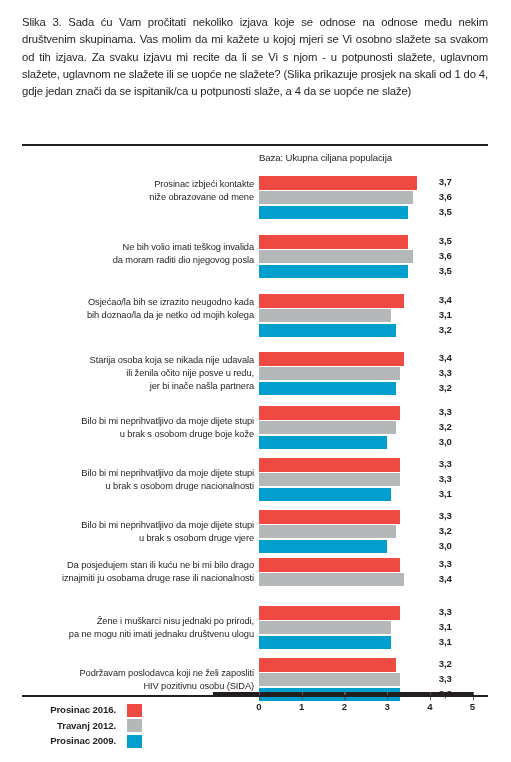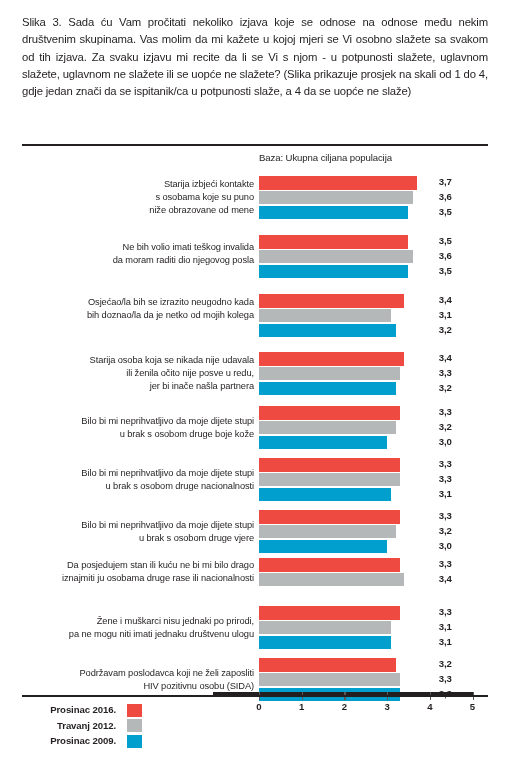--- a/index.html
+++ b/index.html
@@ -133,22 +133,21 @@
 
 <div id="caption">Slika 3. Sada ću Vam pročitati nekoliko izjava koje se odnose na odnose među nekim društvenim skupinama. Vas molim da mi kažete u kojoj mjeri se Vi osobno slažete sa svakom od tih izjava. Za svaku izjavu mi recite da li se Vi s njom - u potpunosti slažete, uglavnom slažete, uglavnom ne slažete ili se uopće ne slažete? (Slika prikazuje prosjek na skali od 1 do 4, gdje jedan znači da se ispitanik/ca u potpunosti slaže, a 4 da se uopće ne slaže)</div>
 
 <div class="rule" id="rule-top"></div>
 
 <div id="base-note">Baza: Ukupna ciljana populacija</div>
 
 <div id="plot">
     <div class="group" style="top: 8px;">
       <div class="glabel" style="top: 1.95px;">
-        <div>Starija izbjeći kontakte</div>
-        <div>s osobama koje su puno</div>
+        <div>Prosinac izbjeći kontakte</div>
         <div>niže obrazovane od mene</div>
       </div>
       <div class="bars">
         <div class="barrow">
           <div class="bar" style="width: 157.99px; background: rgb(239, 74, 66);"></div>
           <div class="bval" style="left: 179.72px;">3,7</div>
         </div>
         <div class="barrow">
           <div class="bar" style="width: 153.72px; background: rgb(181, 184, 185);"></div>
           <div class="bval" style="left: 179.72px;">3,6</div>

